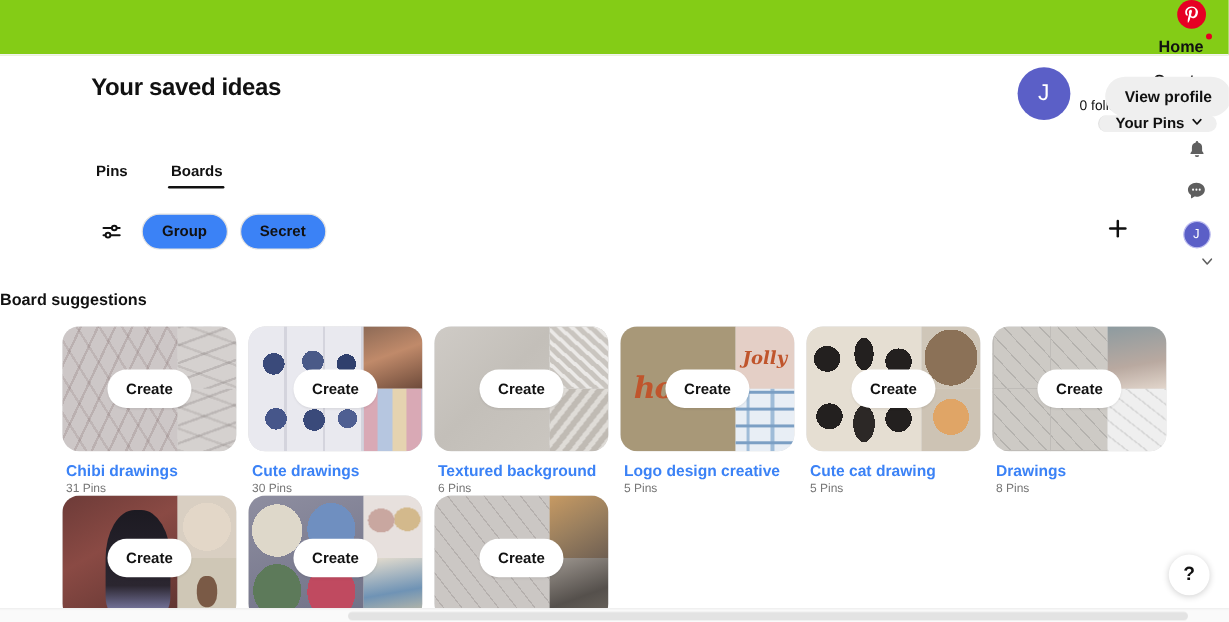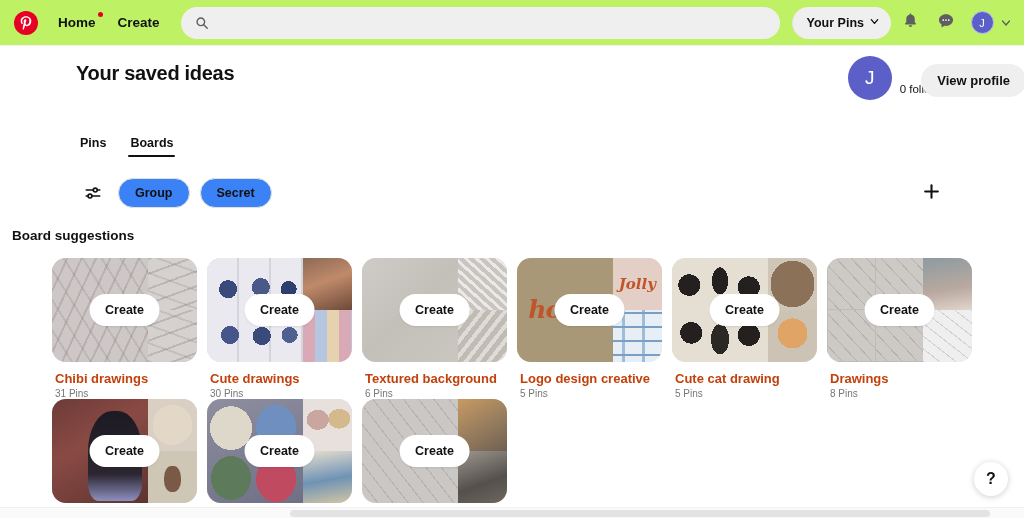--- a/index.html
+++ b/index.html
@@ -10,24 +10,25 @@
     background: #fff;
     font-family: "Liberation Sans", sans-serif;
     color: #111;
   }
 
   
   .header {
     position: relative;
     height: 46px;
     display: flex;
-    align-items: center;
+    align-items: flex-end;
     padding: 0 10px 0 8px;
-    background: #bef264;
+    background: #84cc16;
     border-bottom: 1px solid #f2f2f2;
+    flex-direction: column;
   }
   .logo {
     width: 24px; height: 24px;
     border-radius: 50%;
     background: #e60023;
     display: flex; align-items: center; justify-content: center;
     margin: 0 9px 0 6px;
     flex: 0 0 auto;
   }
   .logo svg { display:block; }
@@ -149,21 +150,21 @@
     font-weight: bold;
     font-family: "Liberation Sans", sans-serif;
     color: #111;
     cursor: pointer;
     white-space: nowrap;
   }
 
   
   .tabs {
     display: flex;
-    gap: 8px;
+    gap: 20px;
     padding-left: 72px;
     margin-top: 22px;
   }
   .tab {
     font-size: 12.5px;
     font-weight: bold;
     padding: 4px 8px 6px 8px;
     color: #111;
     cursor: pointer;
     position: relative;
@@ -210,22 +211,22 @@
     width: 30px; height: 30px;
     display: flex; align-items: center; justify-content: center;
     cursor: pointer;
   }
 
   
   .section-title {
     font-size: 13.5px;
     font-weight: bold;
     color: #111;
-    padding-left: 12px;
-    margin-top: 18px;
+    padding-left: 0;
+    margin-top: 32px;
   }
   .grid {
     display: flex;
     flex-wrap: wrap;
     gap: 0;
     padding-left: 52px;
     margin-top: 15px;
   }
   .card {
     width: 155px;
@@ -254,21 +255,21 @@
     font-size: 12.5px;
     font-weight: bold;
     color: #111;
     z-index: 5;
     white-space: nowrap;
     box-shadow: 0 1px 2px rgba(0,0,0,.08);
   }
   .card-title {
     font-size: 13px;
     font-weight: bold;
-    color: #c2410c;
+    color: #3b82f6;
     margin: 9px 0 0 3px;
     white-space: nowrap;
   }
   .card-count {
     font-size: 10px;
     color: #767676;
     margin: 2px 0 0 3px;
   }
 
   

